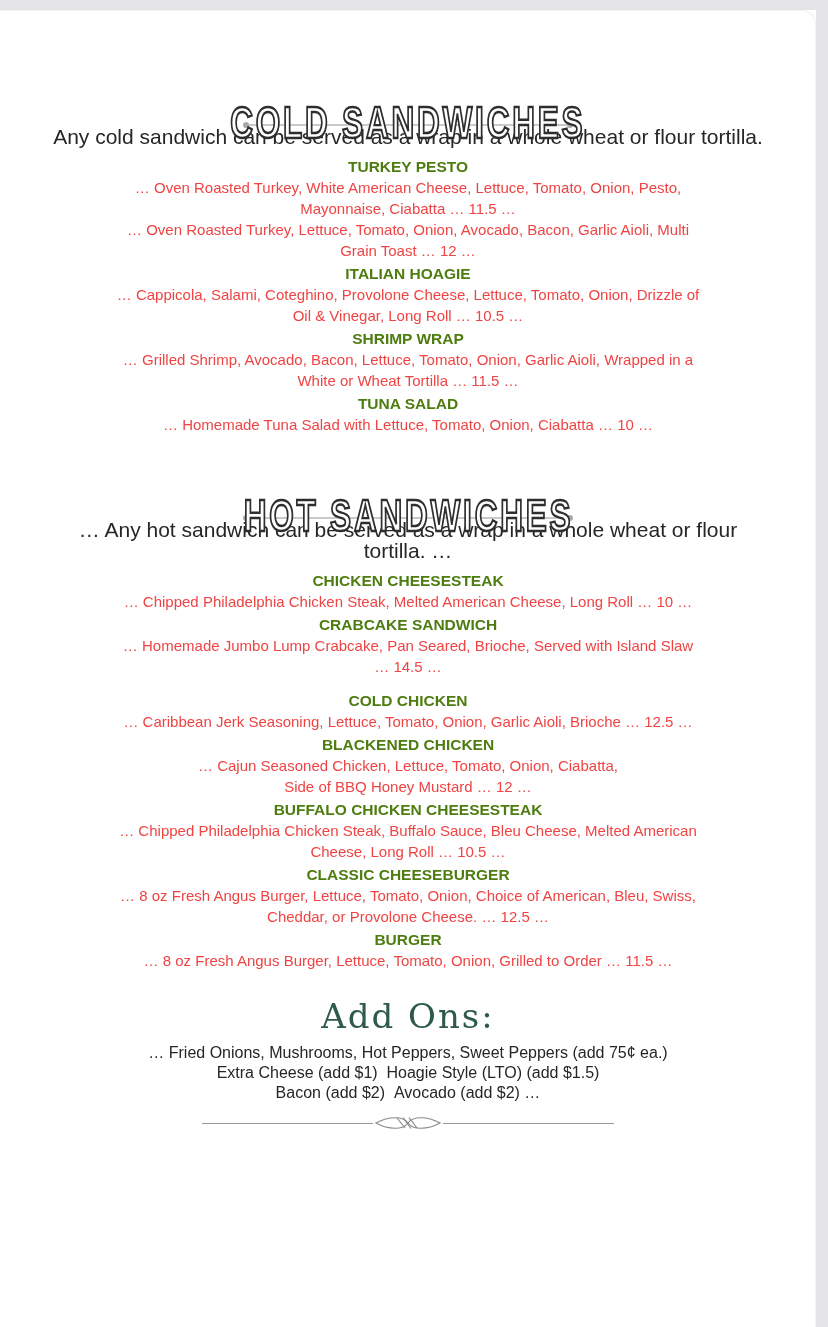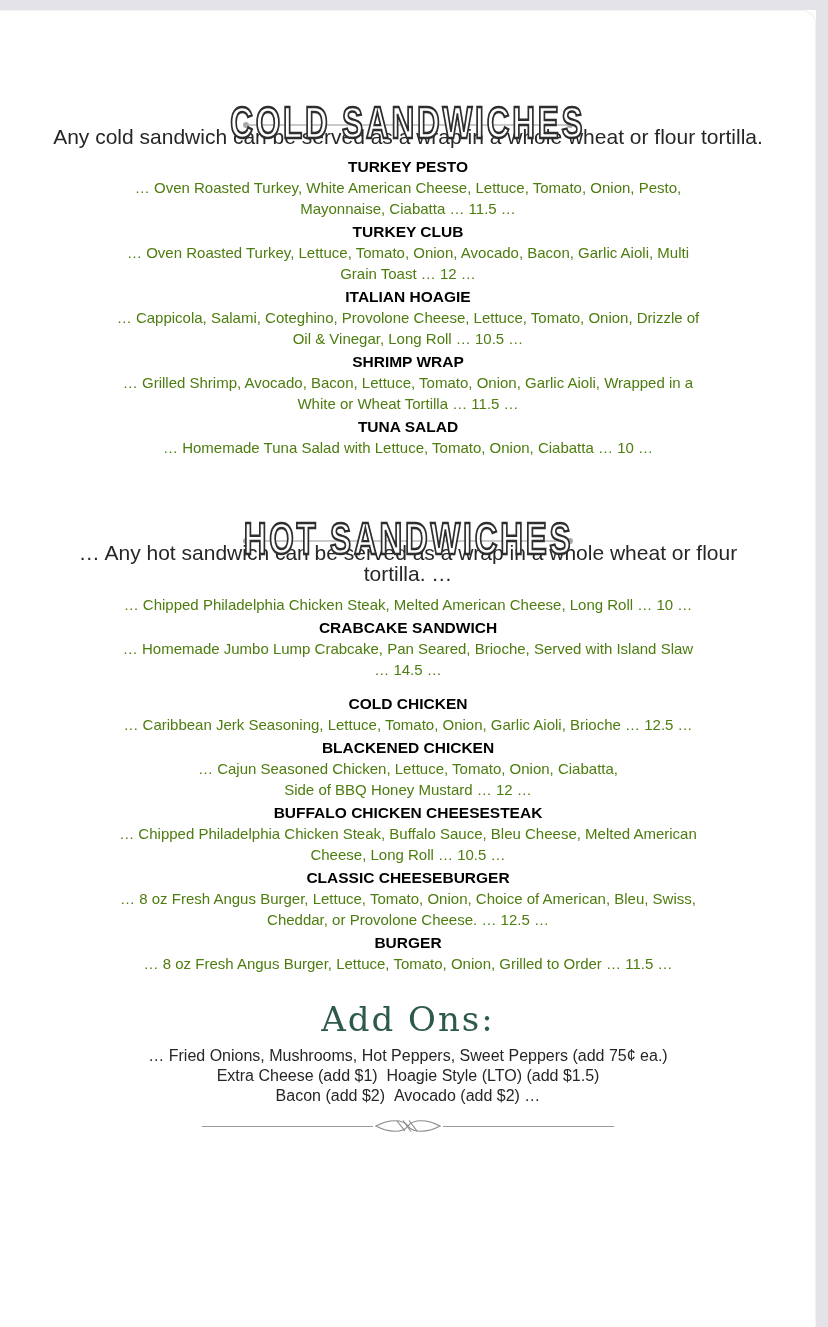--- a/index.html
+++ b/index.html
@@ -34,22 +34,22 @@
 
   .title-divider{display:flex;align-items:center;justify-content:center;width:330px;margin:4px auto 0;}
   .title-divider .rule{flex:1;height:2px;background:#c9c9c9;}
   .title-divider .dot{width:6px;height:6px;border-radius:50%;background:#a9a9a9;flex:0 0 auto;}
 
   .section-subtitle{font-size:21px;line-height:21px;margin:-2px 0 10px;}
 
   .menu-section + .menu-section{margin-top:26px;}
 
   .menu-item{margin:0;}
-  .item-name{font-size:15.5px;font-weight:bold;line-height:20px;margin:3px 0 0;color:#000000;}
-  .item-desc{font-size:15px;line-height:21px;margin:0;color:#4d7c0f;}
+  .item-name{font-size:15.5px;font-weight:bold;line-height:20px;margin:3px 0 0;color:#4d7c0f;}
+  .item-desc{font-size:15px;line-height:21px;margin:0;color:#ef4444;}
   .gap-after{margin-bottom:14px;}
 
   .addons{margin-top:26px;}
   .addons-title{
     font-family:"DejaVu Serif","Liberation Serif",serif;
     font-weight:normal;font-size:34px;line-height:38px;
     letter-spacing:2px;margin:0 0 8px;
     color:var(--green,#2e5b49);
   }
   .addon-line{font-size:16px;line-height:20px;margin:0;}
@@ -78,21 +78,20 @@
       <span class="dot"></span>
     </div>
     <p class="section-subtitle">Any cold sandwich can be served as a wrap in a whole wheat or flour tortilla.</p>
     <div class="items">
   <div class="menu-item">
     <h3 class="item-name">TURKEY PESTO</h3>
     <p class="item-desc">… Oven Roasted Turkey, White American Cheese, Lettuce, Tomato, Onion, Pesto,<br>Mayonnaise, Ciabatta … 11.5 …</p>
   </div>
 
   <div class="menu-item">
-    <h3 class="item-name">TURKEY CLUB</h3>
     <p class="item-desc">… Oven Roasted Turkey, Lettuce, Tomato, Onion, Avocado, Bacon, Garlic Aioli, Multi<br>Grain Toast … 12 …</p>
   </div>
 
   <div class="menu-item">
     <h3 class="item-name">ITALIAN HOAGIE</h3>
     <p class="item-desc">… Cappicola, Salami, Coteghino, Provolone Cheese, Lettuce, Tomato, Onion, Drizzle of<br>Oil &amp; Vinegar, Long Roll … 10.5 …</p>
   </div>
 
   <div class="menu-item">
     <h3 class="item-name">SHRIMP WRAP</h3>
@@ -113,20 +112,21 @@
     <div class="title-divider">
       <span class="dot"></span>
       <span class="rule"></span>
       <span class="dot"></span>
     </div>
     <p class="section-subtitle">… Any hot sandwich can be served as a wrap in a whole wheat or flour tortilla. …</p>
     <div class="items">
 
 
   <div class="menu-item">
+    <h3 class="item-name">CHICKEN CHEESESTEAK</h3>
     <p class="item-desc">… Chipped Philadelphia Chicken Steak, Melted American Cheese, Long Roll … 10 …</p>
   </div>
 
   <div class="menu-item gap-after">
     <h3 class="item-name">CRABCAKE SANDWICH</h3>
     <p class="item-desc">… Homemade Jumbo Lump Crabcake, Pan Seared, Brioche, Served with Island Slaw<br>… 14.5 …</p>
   </div>
 
   <div class="menu-item">
     <h3 class="item-name">COLD CHICKEN</h3>

